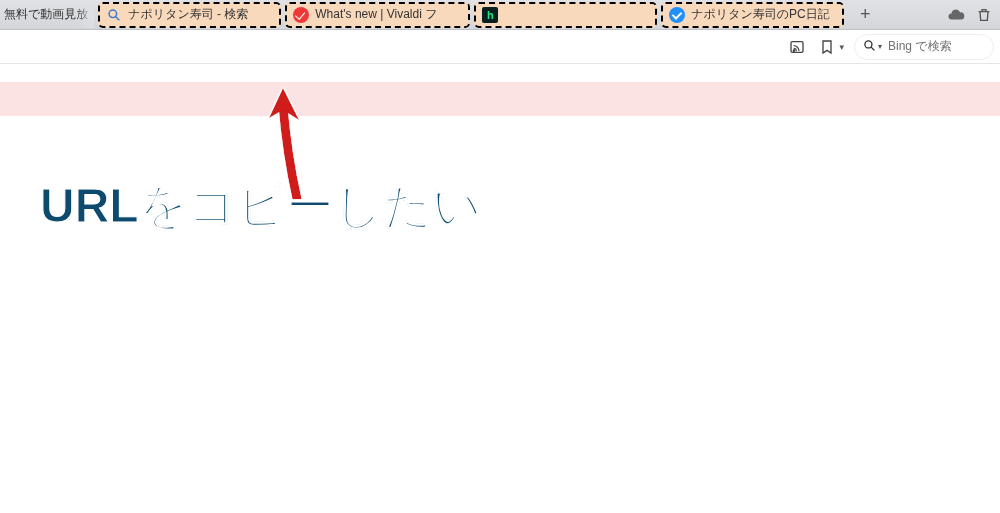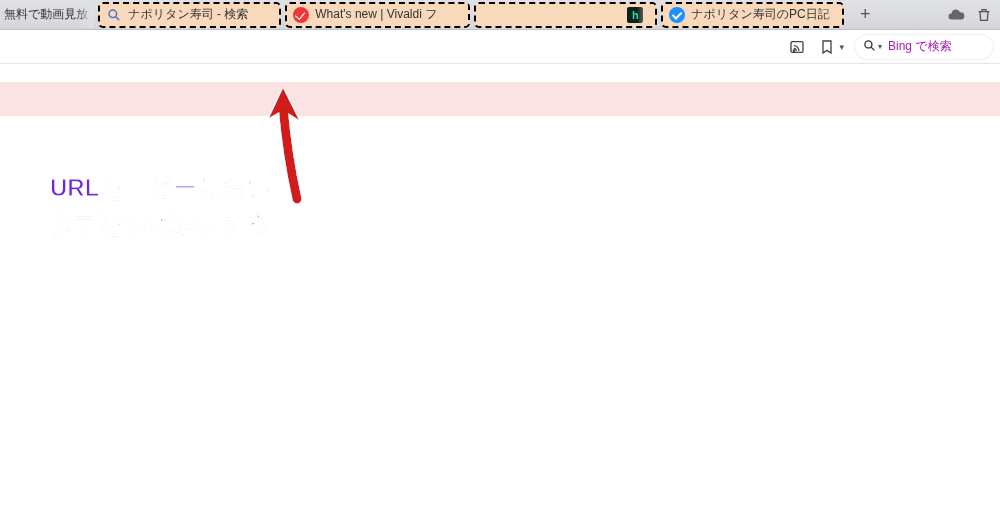--- a/index.html
+++ b/index.html
@@ -32,21 +32,20 @@
   .tab.inactive-cut {
     border-radius: 0;
     background: transparent;
     max-width: 110px;
     padding-left: 0;
   }
   .tab.selected {
     background: #f8d9bc;
     border: 2px dashed #000;
     border-radius: 5px;
-    justify-content: flex-end;
   }
   .tab .fav {
     width: 16px; height: 16px;
     margin-right: 6px;
     flex: 0 0 16px;
     display: flex;
     align-items: center;
     justify-content: center;
     font-size: 12px;
   }
@@ -131,46 +130,45 @@
     height: 26px;
     background: #fff;
     border-radius: 14px;
     padding: 0 10px 0 8px;
     margin-left: 4px;
     min-width: 140px;
     border: 1px solid #eee;
   }
   .search-box .mag { color: #333; margin-right: 2px; }
   .search-box .caret { font-size: 8px; color: #555; margin-right: 6px; }
-  .search-box .ph { color: #a21caf; font-size: 12px; }
+  .search-box .ph { color: #737373; font-size: 12px; }
 
   
   .content { position: relative; height: calc(513px - 30px - 34px); }
   .pink-band {
     position: absolute; left: 0; right: 0; top: 18px; height: 34px;
     background: #fbe3e3;
   }
   .arrow {
     position: absolute;
     left: 265px; top: 20px;
   }
   .caption {
     position: absolute;
     left: 40px; top: 106px;
-    color: #6d28d9;
-    font-size: 24px;
+    color: #0c4a6e;
+    font-size: 48px;
     font-weight: 800;
     line-height: 1.5;
     -webkit-text-stroke: 1px #fff;
     text-shadow:
       -1.5px -1.5px 0 #fff, 1.5px -1.5px 0 #fff,
       -1.5px 1.5px 0 #fff, 1.5px 1.5px 0 #fff,
       0 -1.5px 0 #fff, 0 1.5px 0 #fff,
       -1.5px 0 0 #fff, 1.5px 0 0 #fff;
-    margin-left: 10px;
   }
 </style>
 </head>
 <body>
 
 <div class="tab-strip">
 
   <div class="tab inactive-cut">
     <span class="title">無料で動画見放</span>
     <span class="fade"></span>
@@ -271,15 +269,14 @@
       </filter>
     </defs>
     <g filter="url(#ws)">
       <path d="M32 115 Q 22 70 18 22" stroke="#d11a1a" stroke-width="9" fill="none" stroke-linecap="round"></path>
       <path d="M18 4 L4 34 L18 26 L34 36 Z" fill="#d11a1a"></path>
     </g>
   </svg>
 
   <div class="caption">
     <div>URLをコピーしたい</div>
-    <div>タブを複数選択する</div>
   </div>
 </div>
 
 </body></html>

